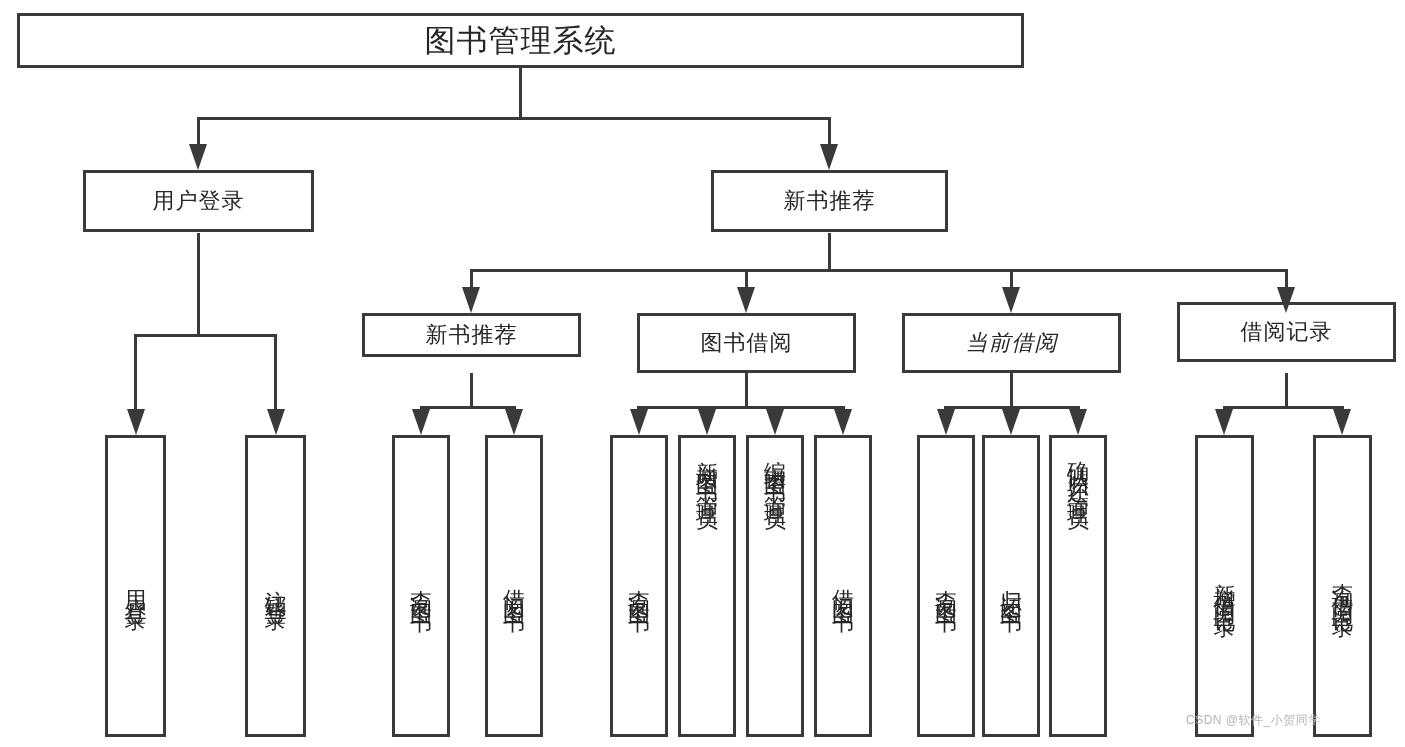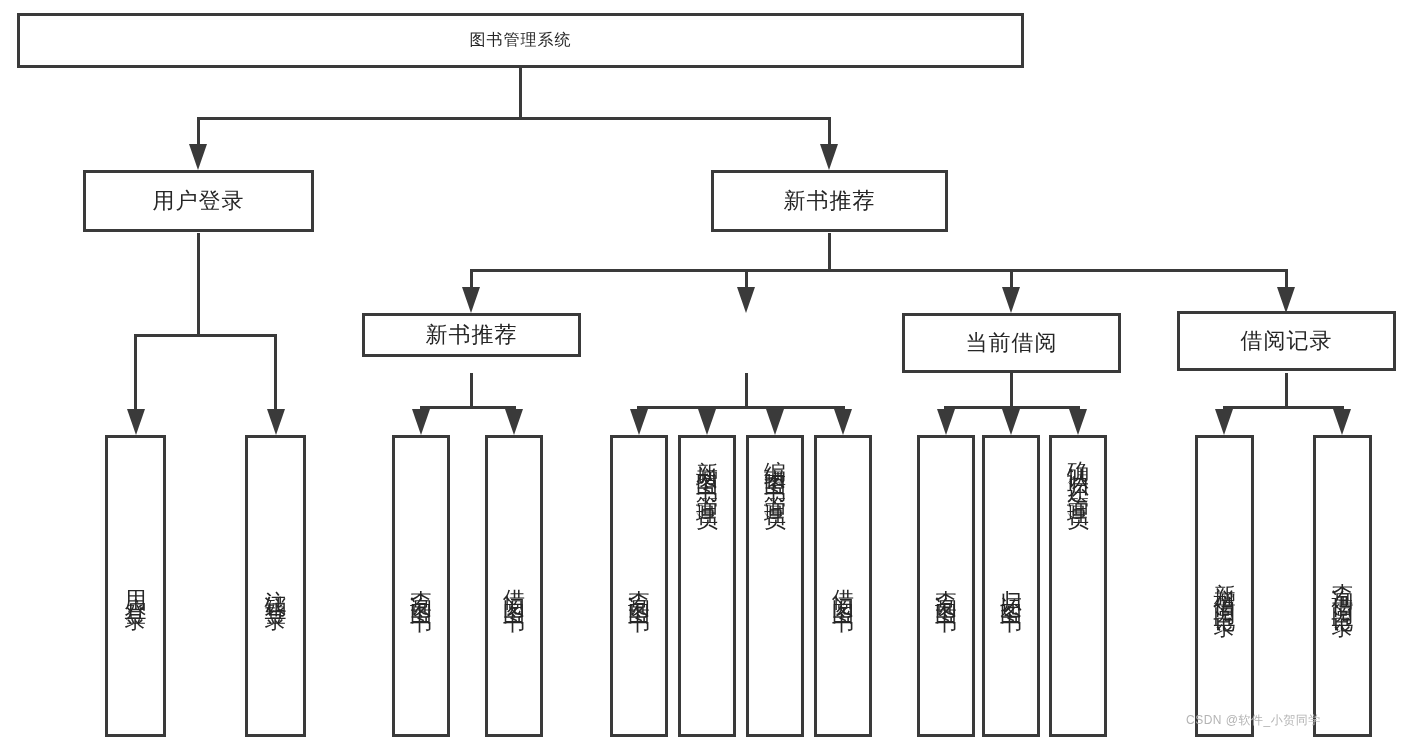--- a/index.html
+++ b/index.html
@@ -5,21 +5,21 @@
   html,body{margin:0;padding:0;background:#ffffff;}
   .canvas{
     position:relative;width:1405px;height:747px;background:#ffffff;overflow:hidden;
     font-family:"Liberation Sans",sans-serif;color:#262626;
   }
   .box{
     position:absolute;box-sizing:border-box;background:#ffffff;
     border:3px solid #3a3a3a;display:flex;align-items:center;justify-content:center;
   }
   .hbox{font-size:22px;letter-spacing:1px;white-space:nowrap;}
-  .rootbox{font-size:16px;}
+  .rootbox{font-size:31px;}
   .leaf{
     writing-mode:vertical-rl;text-orientation:mixed;
     font-size:22px;letter-spacing:7px;line-height:50px;
     display:flex;justify-content:center;align-items:center;
   }
   .leaf.top{justify-content:flex-start;padding-top:5px;}
   .line{position:absolute;background:#3a3a3a;}
   .arrow{
     position:absolute;width:0;height:0;
     border-left:9px solid transparent;border-right:9px solid transparent;
@@ -34,22 +34,23 @@
 <body>
 
 <div class="canvas">
 
   <div class="box hbox rootbox" style="left:17px;top:13px;width:1007px;height:55px;">图书管理系统</div>
 
   <div class="box hbox" style="left:83px;top:170px;width:231px;height:62px;">用户登录</div>
   <div class="box hbox" style="left:711px;top:170px;width:237px;height:62px;">新书推荐</div>
 
   <div class="box hbox" style="left:362px;top:313px;width:219px;height:44px;">新书推荐</div>
-  <div class="box hbox" style="left:902px;top:313px;width:219px;height:60px;">当前借阅</div>
-  <div class="box hbox" style="left:1177px;top:311px;width:219px;height:60px;">借阅记录</div>
+  <div class="box hbox" style="left:637px;top:313px;width:219px;height:60px;">图书借阅</div>
+  <div class="box hbox" style="left:902px;top:313px;width:219px;height:60px;font-style:italic;">当前借阅</div>
+  <div class="box hbox" style="left:1177px;top:302px;width:219px;height:60px;">借阅记录</div>
 
   <div class="box leaf" style="left:105px;top:435px;width:61px;height:302px;">用户登录</div>
   <div class="box leaf" style="left:245px;top:435px;width:61px;height:302px;">注销登录</div>
 
   <div class="box leaf" style="left:392px;top:435px;width:58px;height:302px;">查询图书</div>
   <div class="box leaf" style="left:485px;top:435px;width:58px;height:302px;">借阅图书</div>
 
   <div class="box leaf" style="left:610px;top:435px;width:58px;height:302px;">查询图书</div>
   <div class="box leaf top" style="left:678px;top:435px;width:58px;height:302px;">新增图书（管理员）</div>
   <div class="box leaf top" style="left:746px;top:435px;width:58px;height:302px;">编辑图书（管理员）</div>

